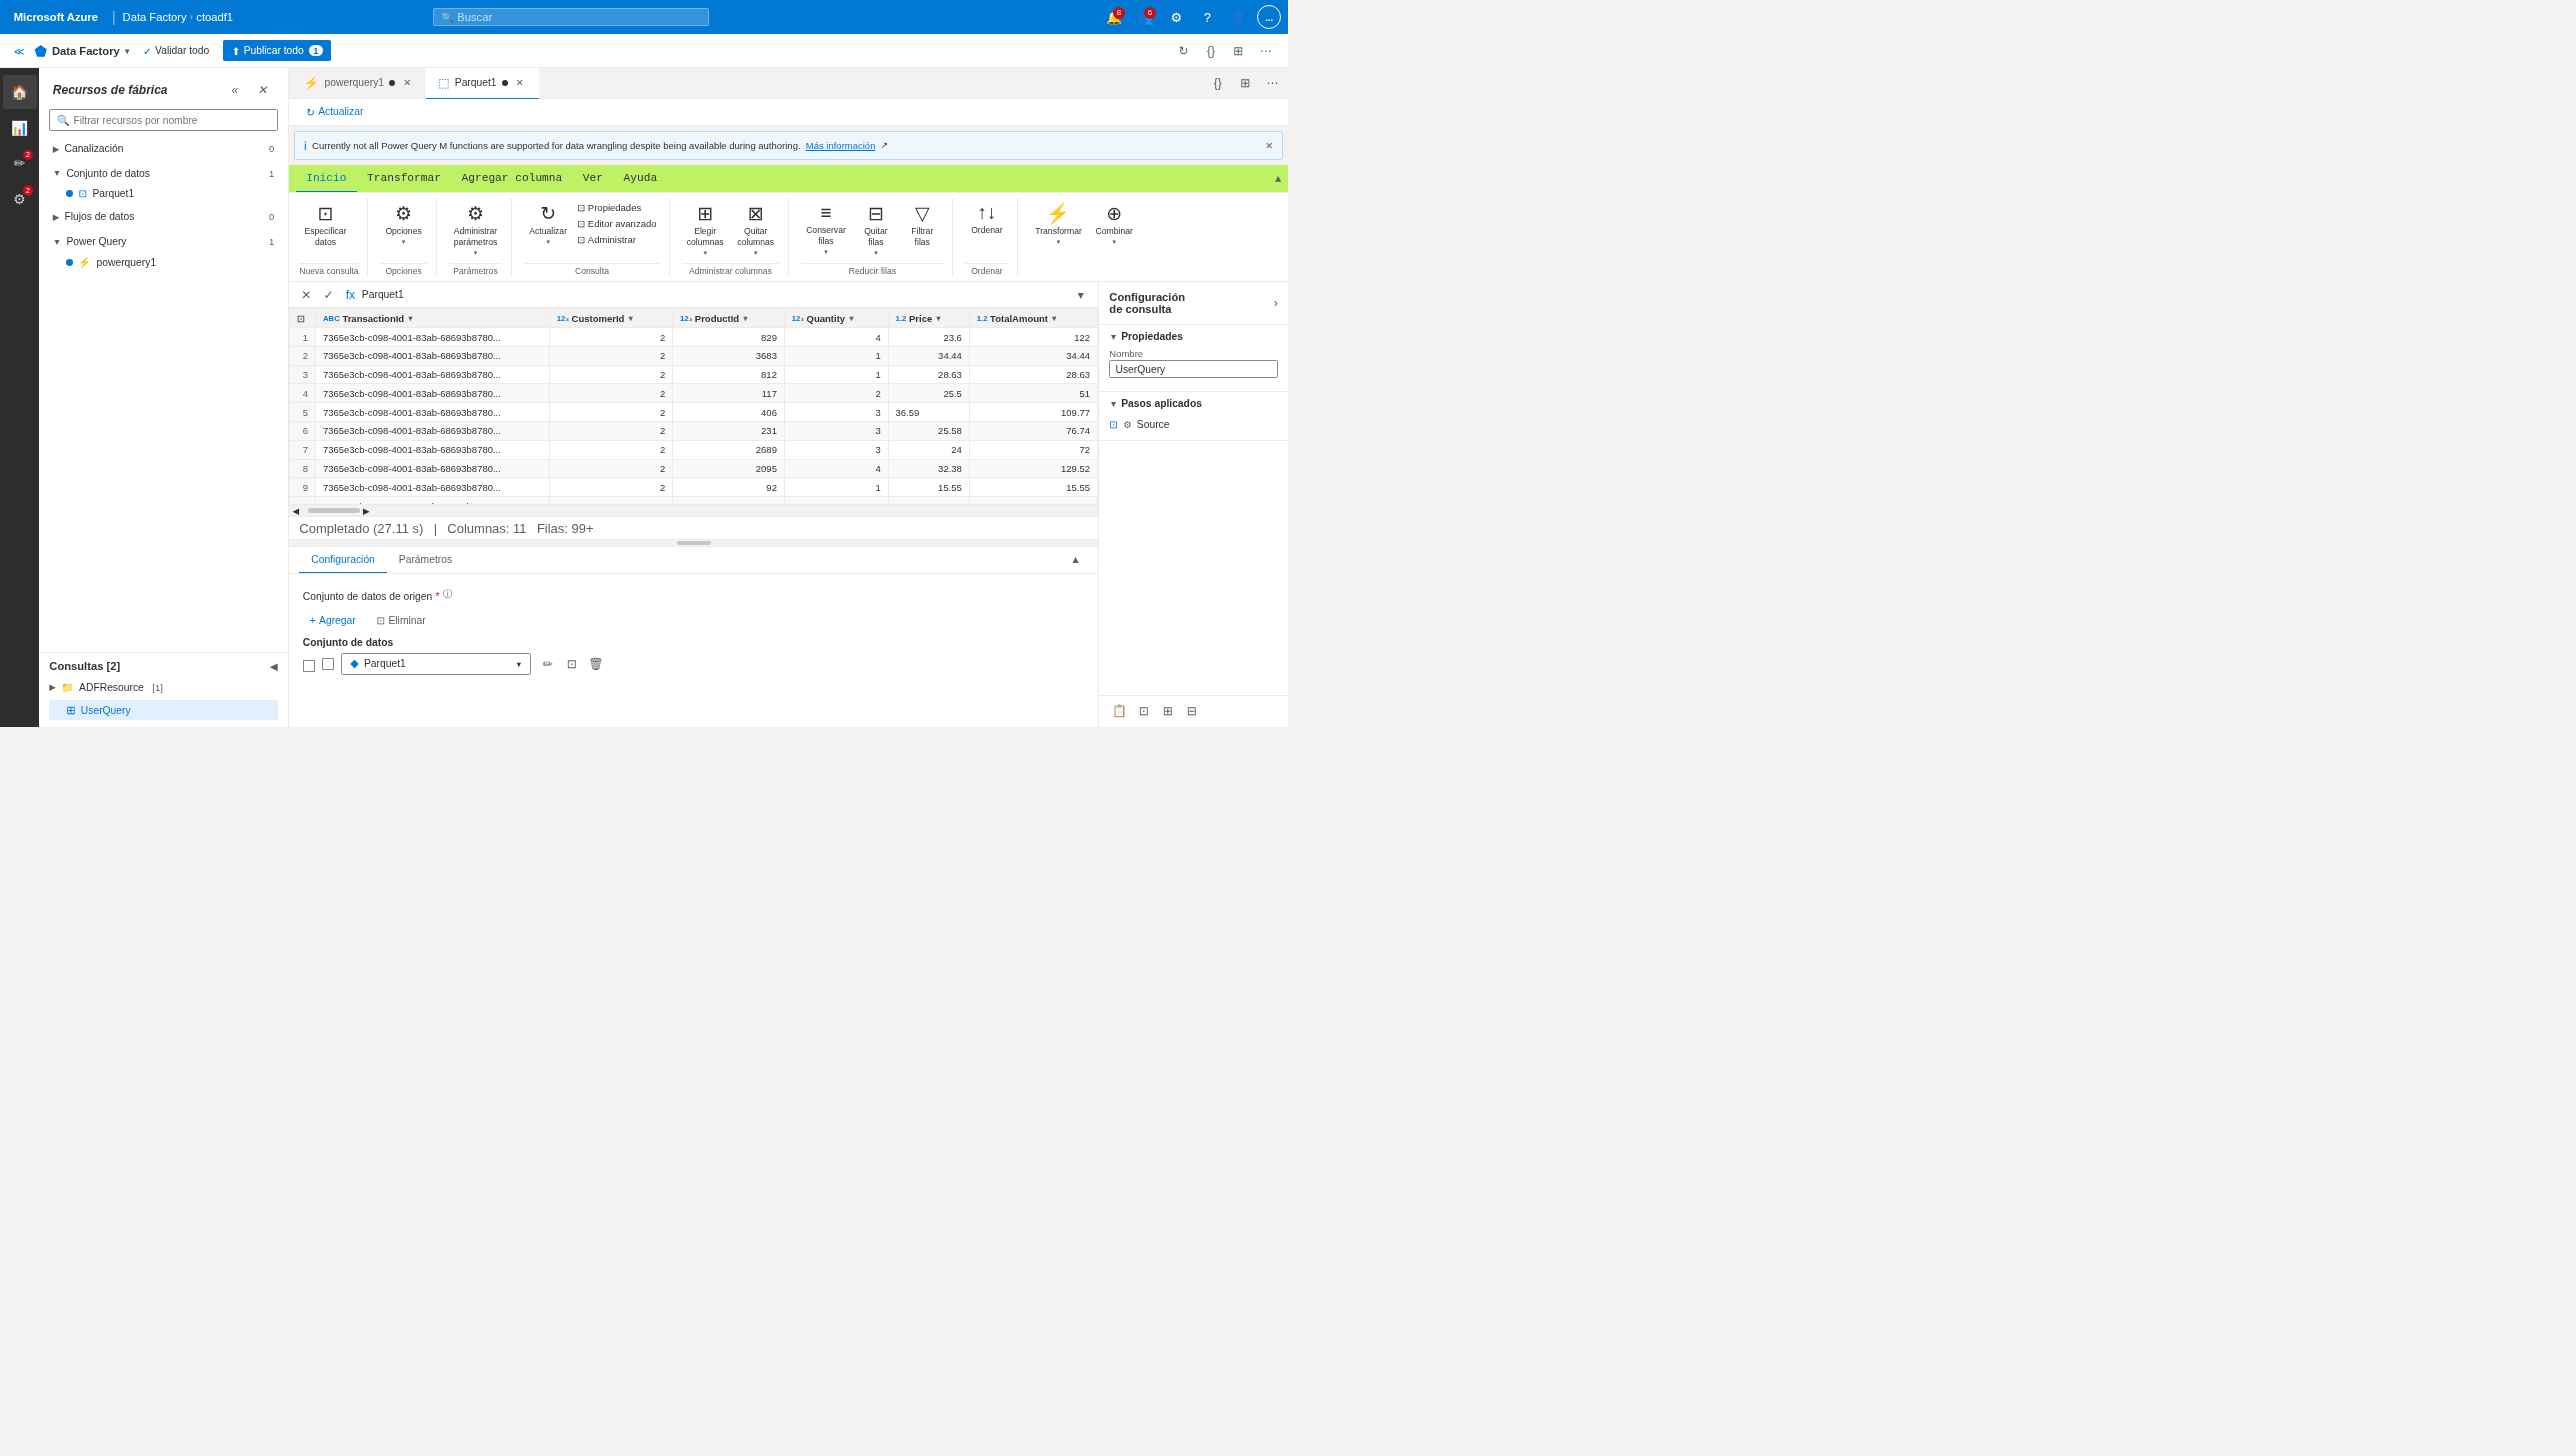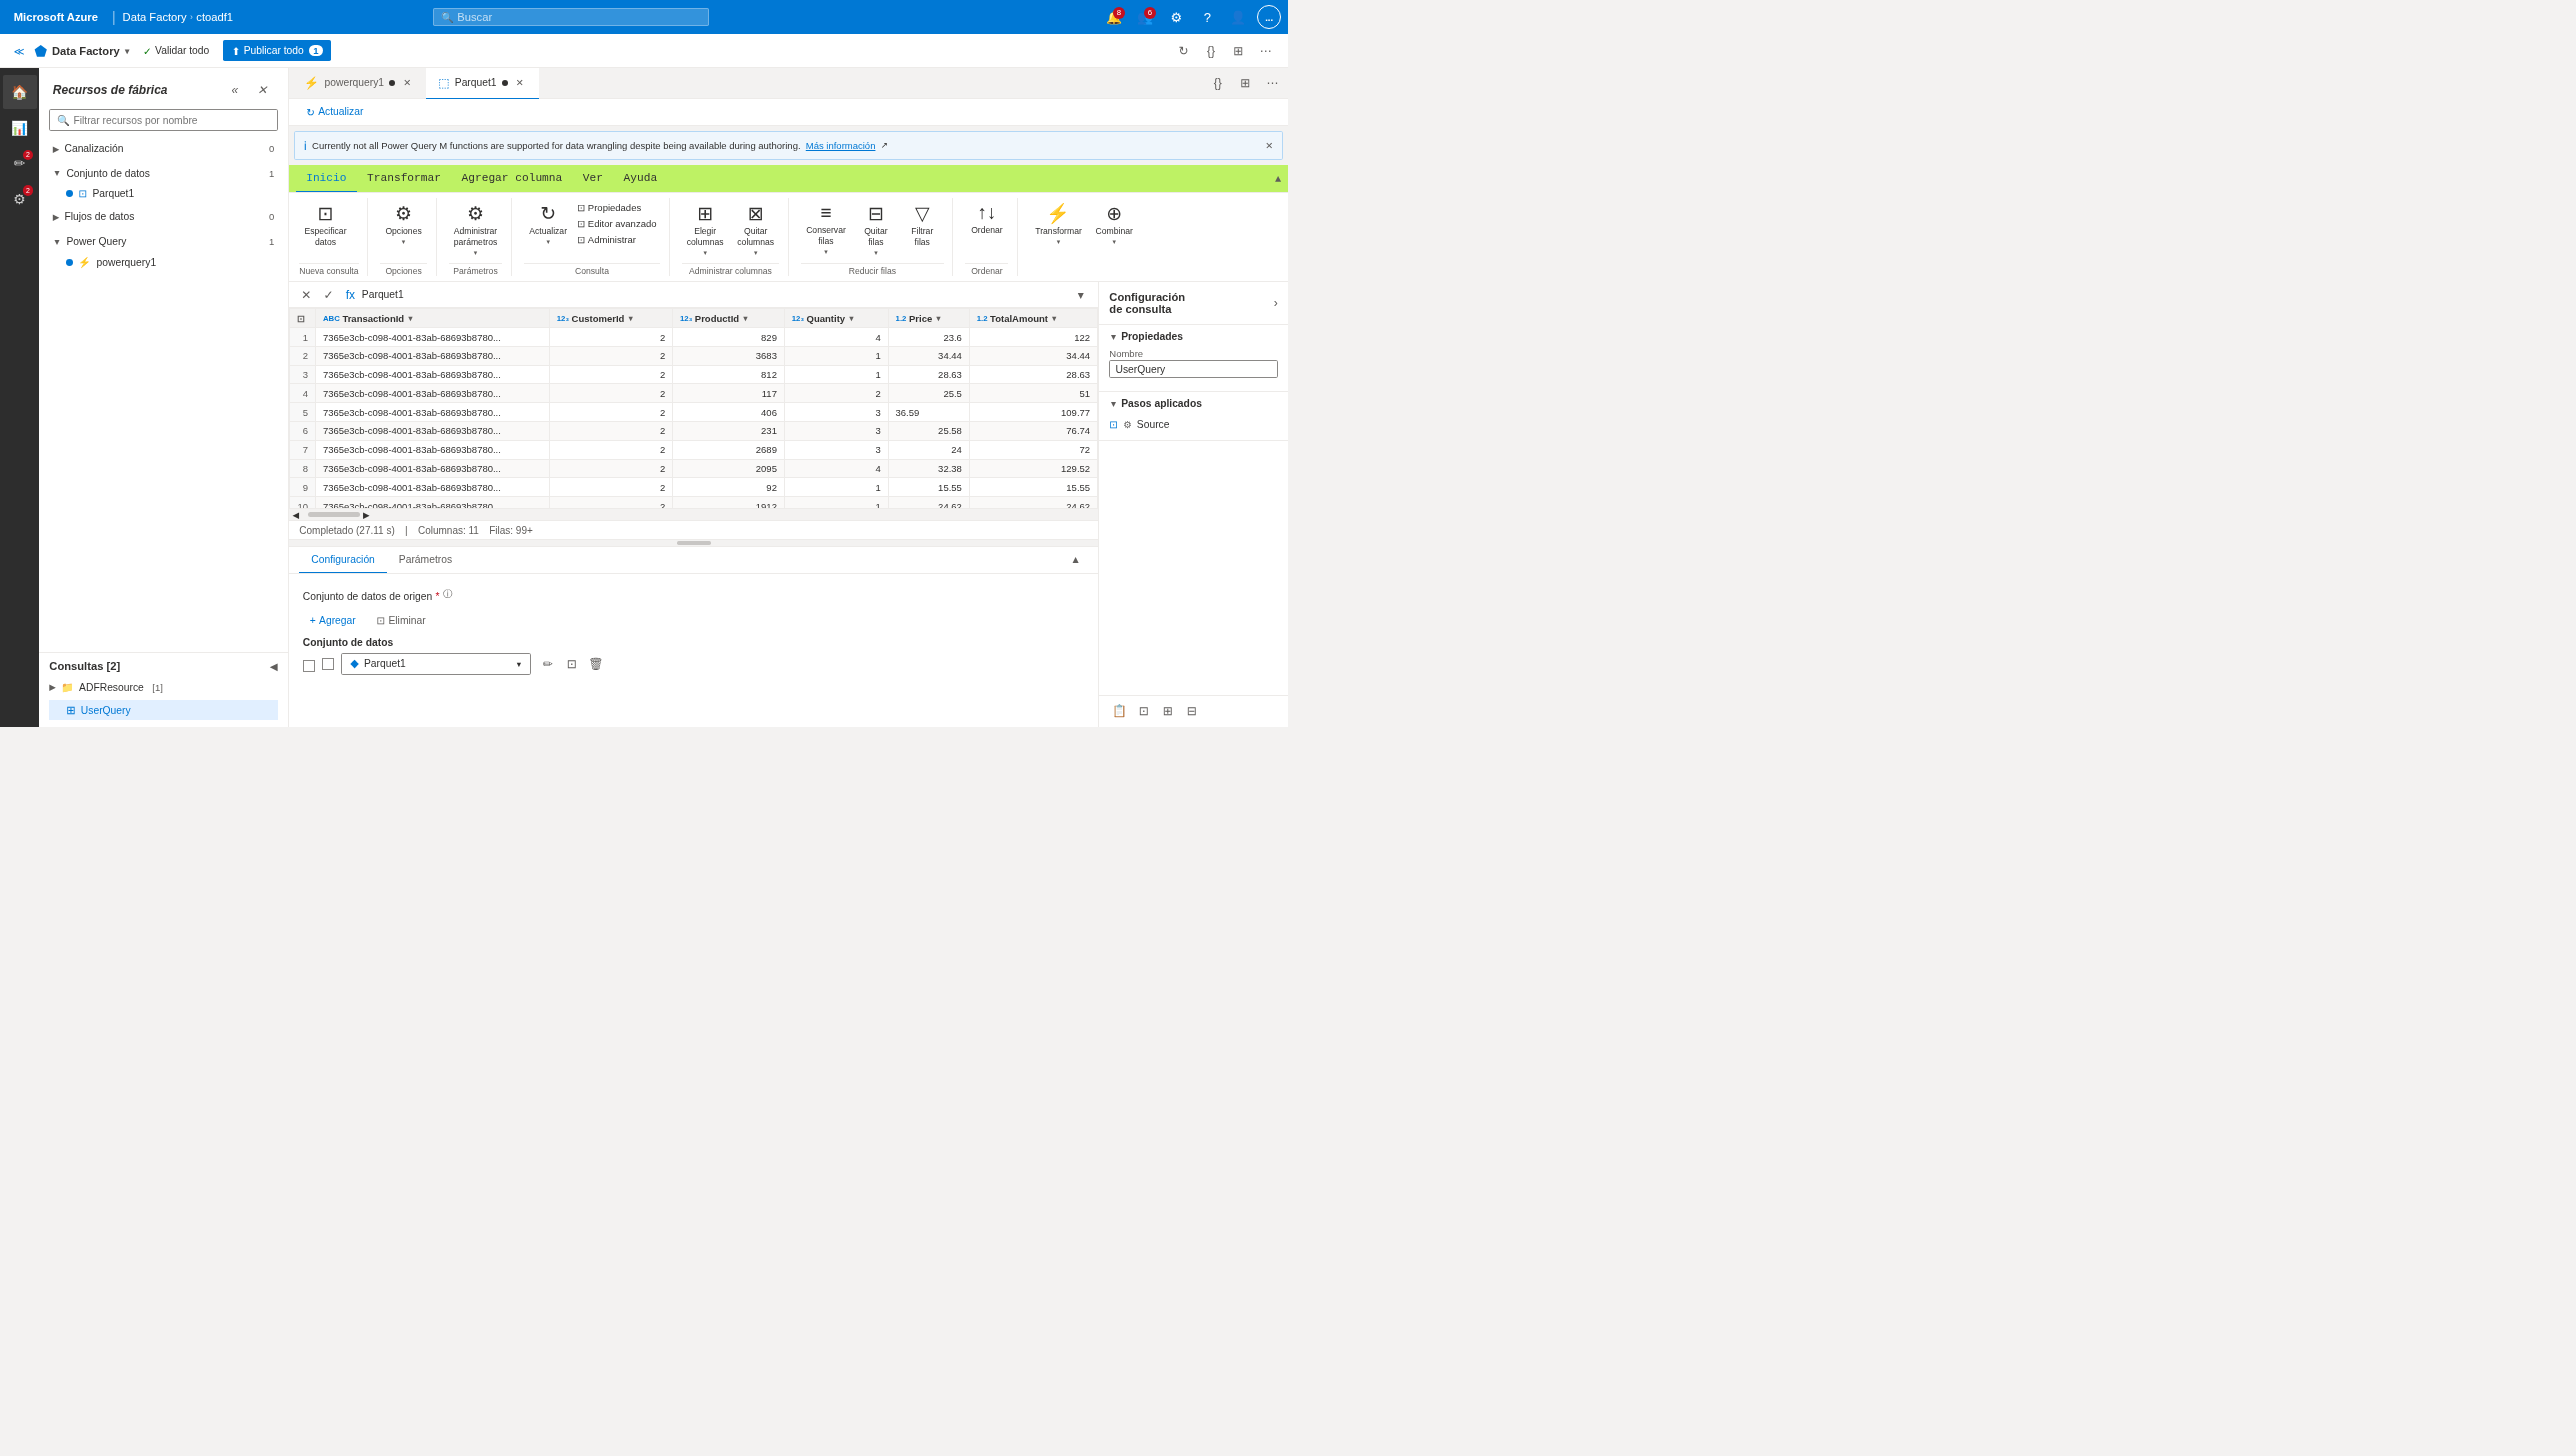--- a/index.html
+++ b/index.html
@@ -109,21 +109,21 @@
     .data-grid-container { flex: 1; overflow: hidden; background: white; display: flex; flex-direction: column; }
     .data-grid-wrapper { flex: 1; overflow: auto; }
     .data-grid { border-collapse: collapse; width: 100%; font-size: 10.3px; }
     .data-grid th { background: #f3f2f1; border: 0.9px solid #edebe9; padding: 3.4px 6.9px; text-align: left; position: sticky; top: 0; white-space: nowrap; font-weight: 600; font-size: 9.5px; }
     .data-grid td { border: 0.9px solid #edebe9; padding: 3.4px 6.9px; font-size: 9.5px; white-space: nowrap; overflow: hidden; max-width: 172px; text-overflow: ellipsis; }
     .data-grid tr:nth-child(even) { background: #faf9f8; }
     .data-grid .row-num { color: #605e5c; text-align: right; background: #f8f8f8; border-right: 1.7px solid #edebe9; width: 26px; min-width: 26px; }
     .th-row-num { background: #f3f2f1; width: 26px; }
 
     
-    .status-bar { background: white; border-top: 0.9px solid #edebe9; padding: 3.4px 10.3px; font-size: 10px; color: #605e5c; display: flex; align-items: center; gap: 10.3px; }
+    .status-bar { background: white; border-top: 0.9px solid #edebe9; padding: 3.4px 10.3px; font-size: 13px; color: #605e5c; display: flex; align-items: center; gap: 10.3px; }
 
     
     .bottom-panel { background: white; border-top: 0.9px solid #edebe9; overflow-y: auto; }
     .bottom-tabs { display: flex; border-bottom: 0.9px solid #edebe9; padding: 0 10.3px; }
     .bottom-tab { padding: 6.9px 12px; cursor: pointer; font-size: 10.3px; color: #605e5c; border-bottom: 1.7px solid transparent; }
     .bottom-tab.active { color: #0078d4; border-bottom: 1.7px solid #0078d4; }
     .bottom-content { padding: 13.8px; }
 
     
     .config-section { margin-bottom: 13.8px; }

